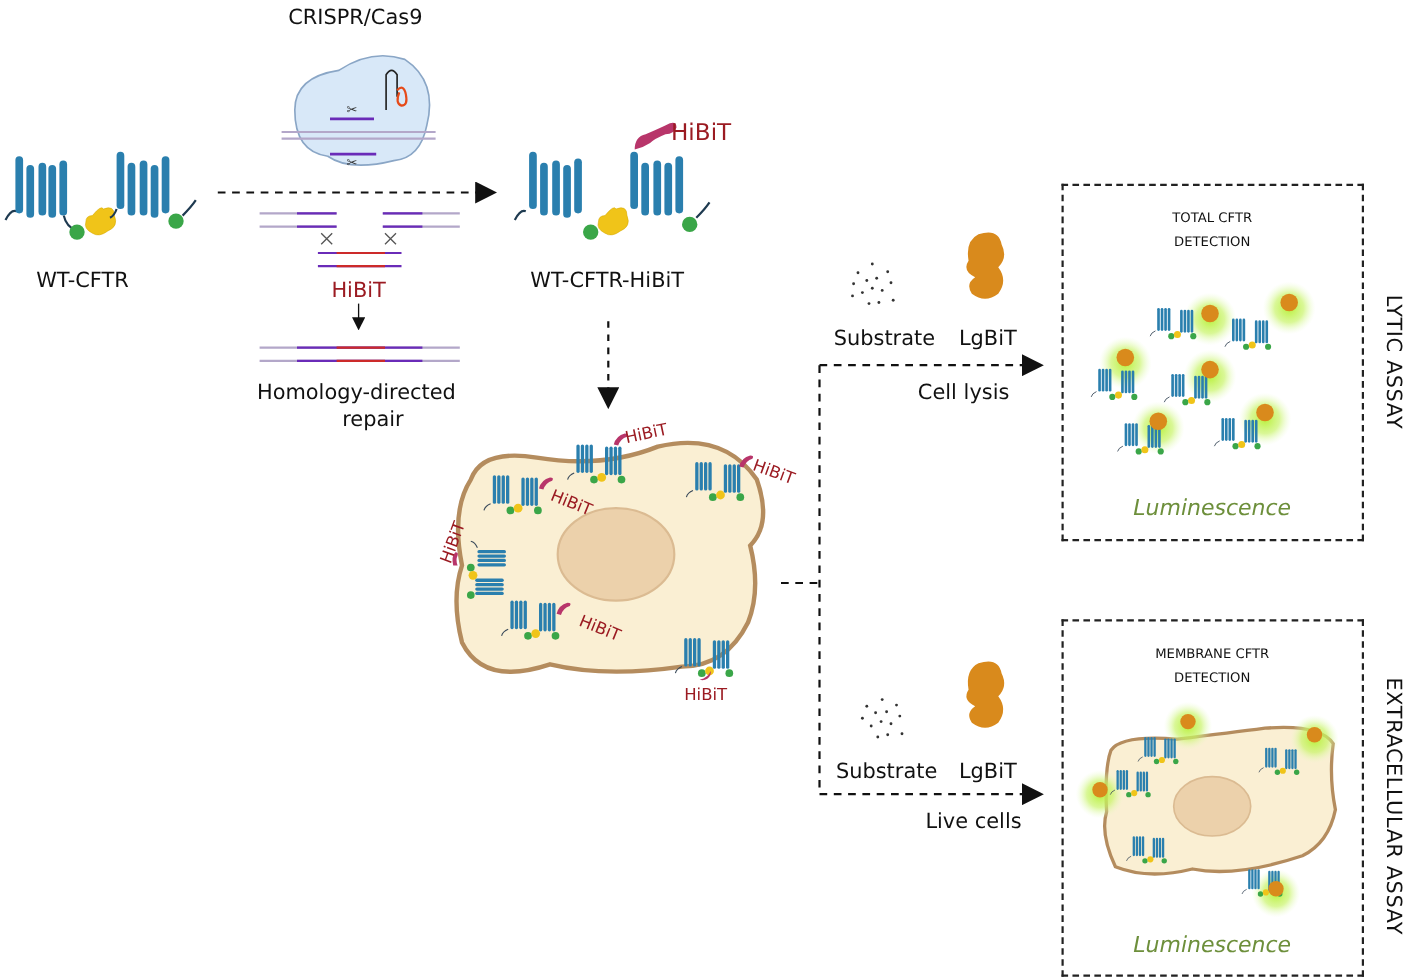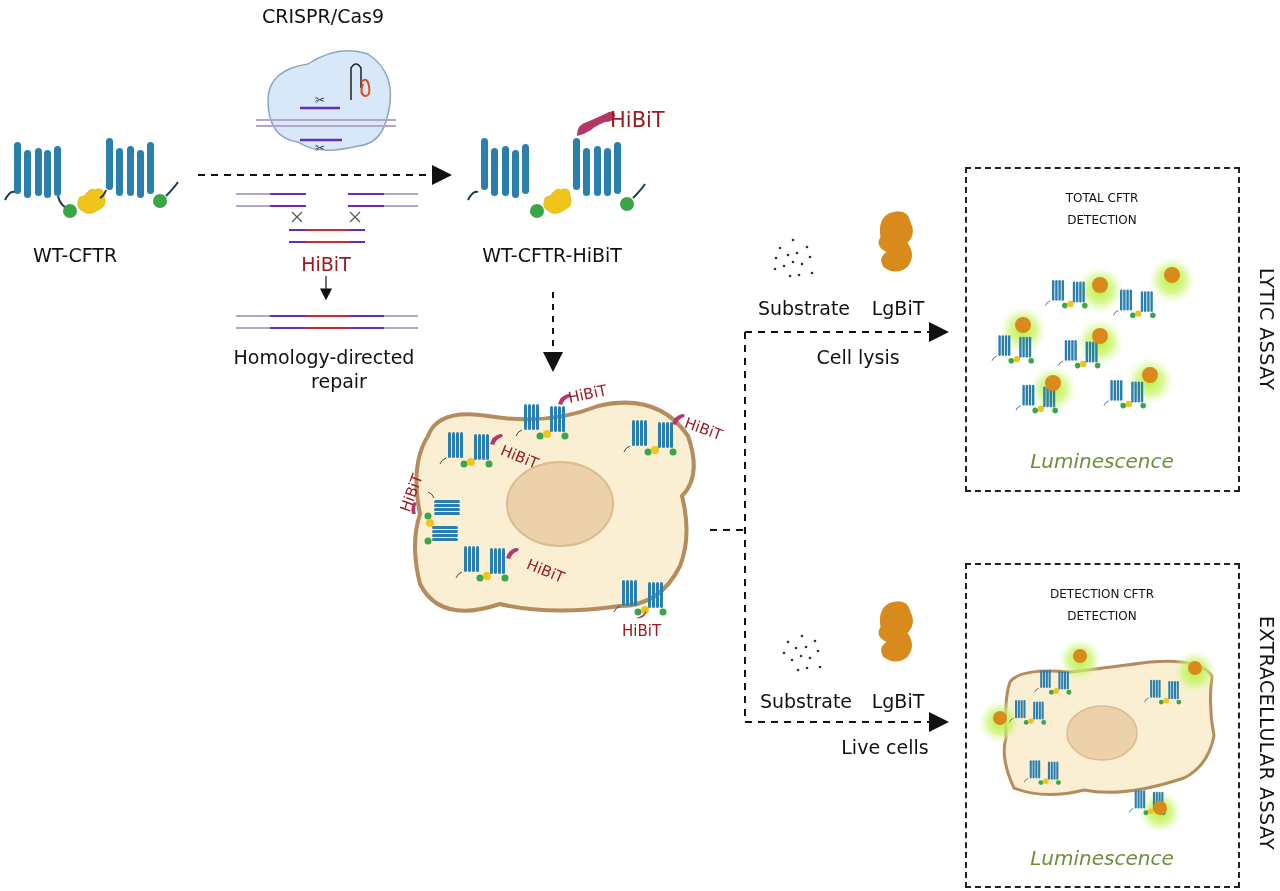--- a/index.html
+++ b/index.html
@@ -241,27 +241,27 @@
 
 <div class="lbl hibit" style="left:568px; top:385px; font-size:15px; transform:rotate(-12deg);">HiBiT</div>
 <div class="lbl hibit" style="left:500px; top:448px; font-size:15px; transform:rotate(22deg);">HiBiT</div>
 <div class="lbl hibit" style="left:684px; top:420px; font-size:15px; transform:rotate(20deg);">HiBiT</div>
 <div class="lbl hibit" style="left:392px; top:484px; font-size:15px; transform:rotate(-70deg);">HiBiT</div>
 <div class="lbl hibit" style="left:526px; top:562px; font-size:15px; transform:rotate(22deg);">HiBiT</div>
 <div class="lbl hibit" style="left:622px; top:622px; font-size:15px;">HiBiT</div>
 
 <div class="lbl center" style="left:804px; top:297px;">Substrate</div>
 <div class="lbl center" style="left:898px; top:297px;">LgBiT</div>
-<div class="lbl center" style="left:858px; top:346px;">Cell lysis</div>
+<div class="lbl center" style="left:876px; top:346px;">Cell lysis</div>
 <div class="box" style="left:965px; top:167px; width:275px; height:325px;"></div>
 <div class="lbl title center" style="left:1102px; top:187px;">TOTAL CFTR</div>
 <div class="lbl title center" style="left:1102px; top:209px;">DETECTION</div>
 <div class="lbl lum center" style="left:1102px; top:449px;">Luminescence</div>
 <div class="vert" style="left:1256px; top:268px;">LYTIC ASSAY</div>
 
 <div class="lbl center" style="left:806px; top:690px;">Substrate</div>
 <div class="lbl center" style="left:898px; top:690px;">LgBiT</div>
 <div class="lbl center" style="left:846px; top:736px;margin-left:39px;">Live cells</div>
 <div class="box" style="left:965px; top:563px; width:275px; height:325px;"></div>
-<div class="lbl title center" style="left:1102px; top:583px;">DETECTION CFTR</div>
+<div class="lbl title center" style="left:1102px; top:583px;">MEMBRANE CFTR</div>
 <div class="lbl title center" style="left:1102px; top:605px;">DETECTION</div>
 <div class="lbl lum center" style="left:1102px; top:846px;">Luminescence</div>
 <div class="vert" style="left:1256px; top:616px;">EXTRACELLULAR ASSAY</div>
 
 </body></html>

